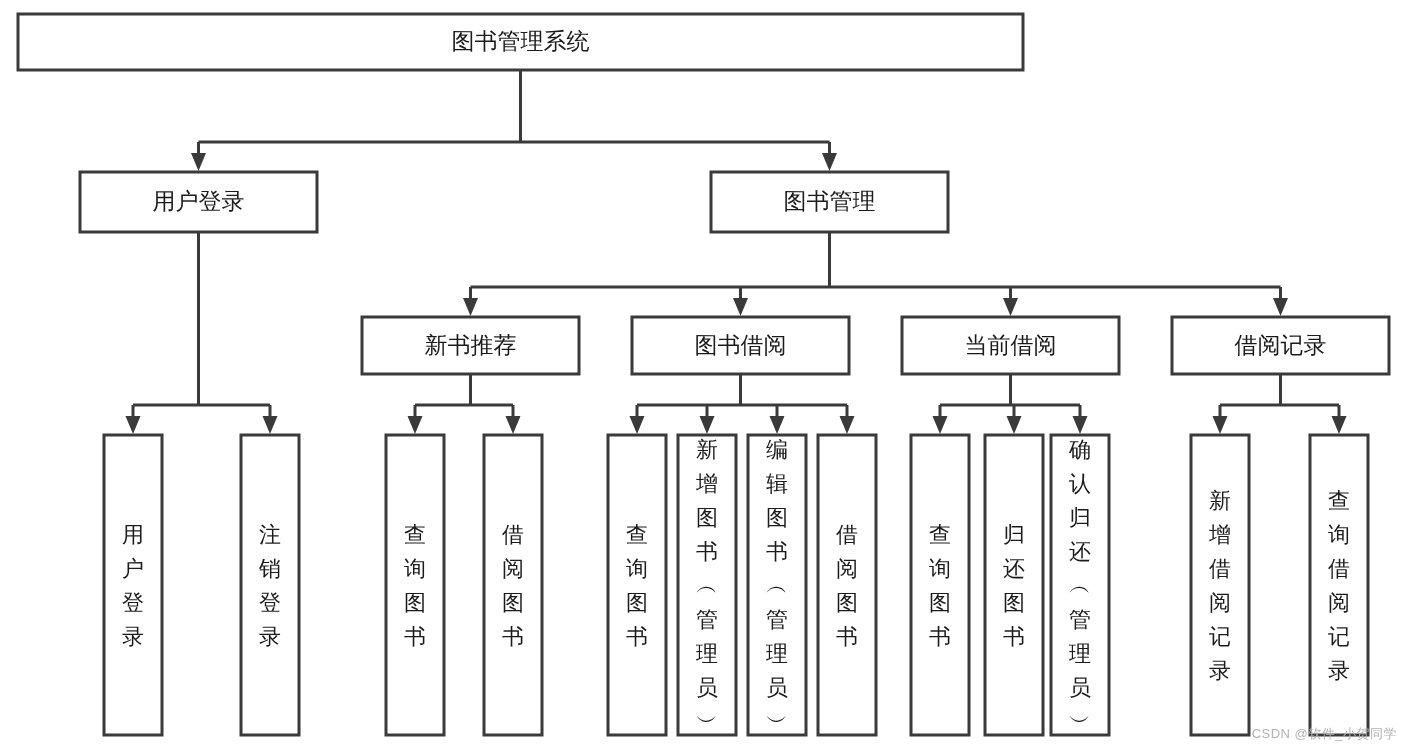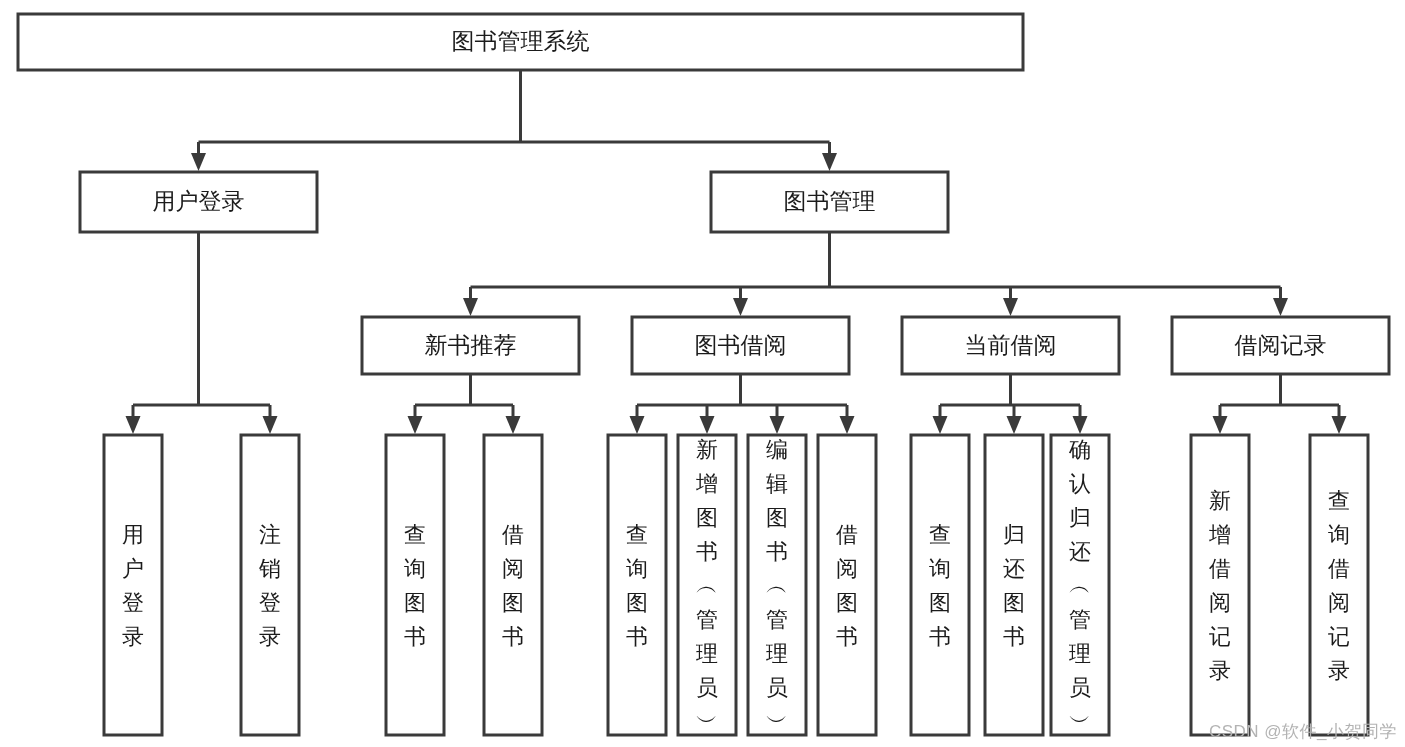--- a/index.html
+++ b/index.html
@@ -54,21 +54,21 @@
   }
   .node-label.vertical {
     font-size: 22px;
     text-anchor: middle;
   }
   .watermark {
     position: absolute;
     right: 8px;
     bottom: 4px;
     font-family: "Liberation Sans", "DejaVu Sans", sans-serif;
-    font-size: 17px;
+    font-size: 13px;
     color: #b3b3b3;
     letter-spacing: 0.5px;
     user-select: none;
     pointer-events: none;
   }
 </style>
 </head>
 <body>
 
 <div id="diagram-root">

